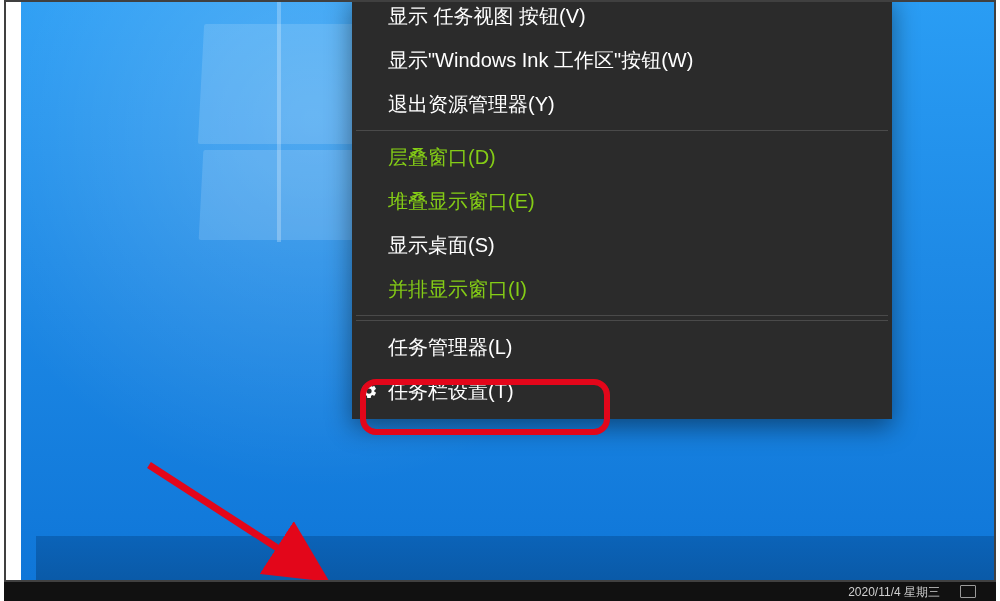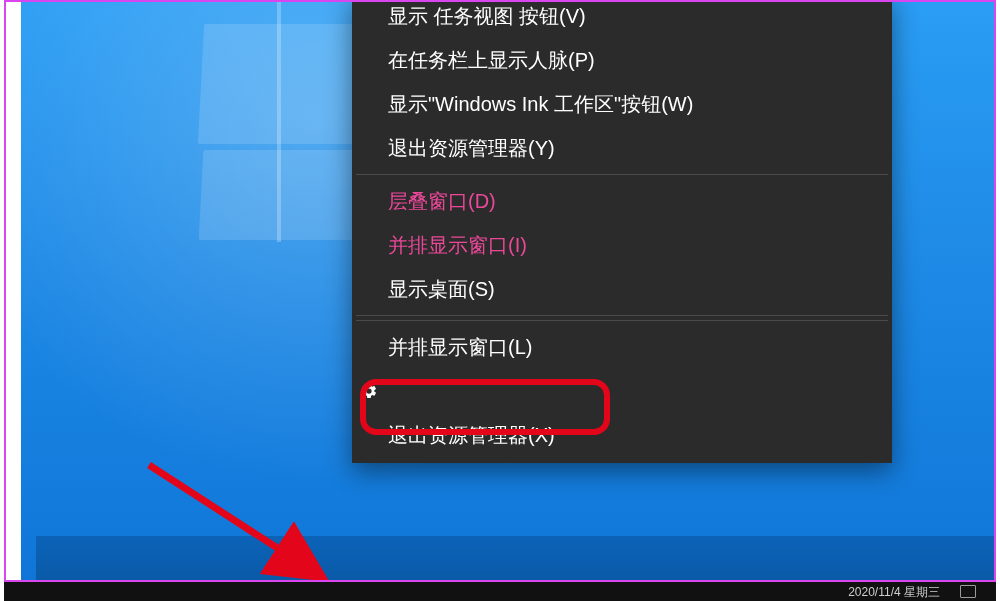--- a/index.html
+++ b/index.html
@@ -1,18 +1,18 @@
 <!DOCTYPE html>
 <html><head>
 <meta charset="utf-8">
 <style>
   html,body{margin:0;padding:0;width:1000px;height:601px;overflow:hidden;background:#fff;font-family:"Microsoft YaHei","Segoe UI",sans-serif;}
   .canvas{position:absolute;left:0;top:0;width:1000px;height:601px;background:#fff;}
   
-  .frame{position:absolute;left:4px;top:0;width:992px;height:582px;border:2px solid #d946ef;box-sizing:border-box;background:#fff;overflow:hidden;}
+  .frame{position:absolute;left:4px;top:0;width:992px;height:582px;border:2px solid #404040;box-sizing:border-box;background:#fff;overflow:hidden;}
   
   .wallpaper{position:absolute;left:15px;top:0;right:0;bottom:0;
     background:
       radial-gradient(circle at 30% 20%, rgba(255,255,255,0.20), rgba(255,255,255,0) 45%),
       linear-gradient(180deg,#2a9df4 0%,#1e8ae6 45%,#0f76d8 100%);}
   
   .beam{position:absolute;background:rgba(255,255,255,0.14);}
   .beam.h1{left:180px;top:22px;width:180px;height:120px;border-radius:2px;transform:skewX(-3deg);}
   .beam.h2{left:180px;top:148px;width:180px;height:90px;border-radius:2px;transform:skewX(-3deg);}
   .beam.v1{left:256px;top:0;width:4px;height:240px;background:rgba(255,255,255,0.25);}
@@ -20,21 +20,21 @@
   .taskbar{position:absolute;left:15px;right:0;bottom:0;height:44px;
     background:linear-gradient(180deg,#0b63b8 0%,#0a5aa8 100%);}
   
   .bottombar{position:absolute;left:4px;bottom:0;width:992px;height:19px;background:#111;color:#cfcfcf;font-size:12px;margin-top:32px;}
   .bottombar .date{position:absolute;right:56px;top:2px;}
   .bottombar .tray-rect{position:absolute;right:20px;top:3px;width:14px;height:11px;border:1px solid #9a9a9a;border-radius:1px;}
   
   .menu{position:absolute;left:346px;top:-8px;width:540px;background:#2b2b2b;color:#fff;
     box-shadow:0 8px 24px rgba(0,0,0,0.45);padding-bottom:6px;}
   .menu .item{position:relative;padding:0 24px 0 36px;height:44px;line-height:44px;font-size:20px;white-space:nowrap;}
-  .menu .item.disabled{color:#ec4899;}
+  .menu .item.disabled{color:#84cc16;}
   .menu .sep{height:1px;margin:4px 4px;background:#4a4a4a;}
   .menu .gear{position:absolute;left:8px;top:50%;transform:translate(0,-50%);width:18px;height:18px;fill:#fff;}
   
   .highlight{position:absolute;left:354px;top:377px;width:250px;height:56px;border:6px solid #e3061a;border-radius:16px;pointer-events:none;box-sizing:border-box;}
   
   .arrow{position:absolute;left:135px;top:455px;width:200px;height:140px;pointer-events:none;}
   
   .left-gutter{position:absolute;left:0;top:0;width:15px;height:100%;background:#fff;}
 </style>
 </head>
@@ -48,34 +48,33 @@
     <div class="wallpaper">
       <div class="beam h1"></div>
       <div class="beam h2"></div>
       <div class="beam v1"></div>
 
       <div class="taskbar"></div>
     </div>
 
     <div class="menu" id="menu">
         <div class="item"><span>显示 任务视图 按钮(V)</span></div>
-        <div class="item"><span>在任务栏上显示人脉(P)</span></div>
         <div class="item"><span>显示"Windows Ink 工作区"按钮(W)</span></div>
         <div class="item"><span>退出资源管理器(Y)</span></div>
         <div class="sep"></div>
         <div class="item disabled"><span>层叠窗口(D)</span></div>
+        <div class="item disabled"><span>堆叠显示窗口(E)</span></div>
+        <div class="item"><span>显示桌面(S)</span></div>
         <div class="item disabled"><span>并排显示窗口(I)</span></div>
-        <div class="item"><span>显示桌面(S)</span></div>
         <div class="sep"></div>
         <div class="sep"></div>
-        <div class="item"><span>并排显示窗口(L)</span></div>
+        <div class="item"><span>任务管理器(L)</span></div>
         <div class="item"><svg class="gear" viewBox="0 0 24 24">
             <path d="M19.14,12.94a7,7,0,0,0,.05-.94,7,7,0,0,0-.05-.94l2.03-1.58a.5.5,0,0,0,.12-.64l-1.92-3.32a.5.5,0,0,0-.6-.22l-2.39.96a7,7,0,0,0-1.62-.94l-.36-2.54A.5.5,0,0,0,13.9,2h-3.8a.5.5,0,0,0-.49.42L9.25,4.96a7,7,0,0,0-1.62.94l-2.39-.96a.5.5,0,0,0-.6.22L2.72,8.48a.5.5,0,0,0,.12.64L4.87,10.7a7,7,0,0,0-.05.94,7,7,0,0,0,.05.94L2.84,14.16a.5.5,0,0,0-.12.64l1.92,3.32a.5.5,0,0,0,.6.22l2.39-.96a7,7,0,0,0,1.62.94l.36,2.54a.5.5,0,0,0,.49.42h3.8a.5.5,0,0,0,.49-.42l.36-2.54a7,7,0,0,0,1.62-.94l2.39.96a.5.5,0,0,0,.6-.22l1.92-3.32a.5.5,0,0,0-.12-.64ZM12,15.5A3.5,3.5,0,1,1,15.5,12,3.5,3.5,0,0,1,12,15.5Z"></path>
-          </svg></div>
-        <div class="item"><span>退出资源管理器(X)</span></div>
+          </svg><span>任务栏设置(T)</span></div>
       </div>
 
     <div class="highlight"></div>
 
     <svg class="arrow" viewBox="0 0 200 140">
       <defs>
         <marker id="ah" viewBox="0 0 10 10" refX="8" refY="5" markerWidth="9" markerHeight="9" orient="auto-start-reverse">
           <path d="M0 0 L10 5 L0 10 Z" fill="#e3061a"></path>
         </marker>
       </defs>

